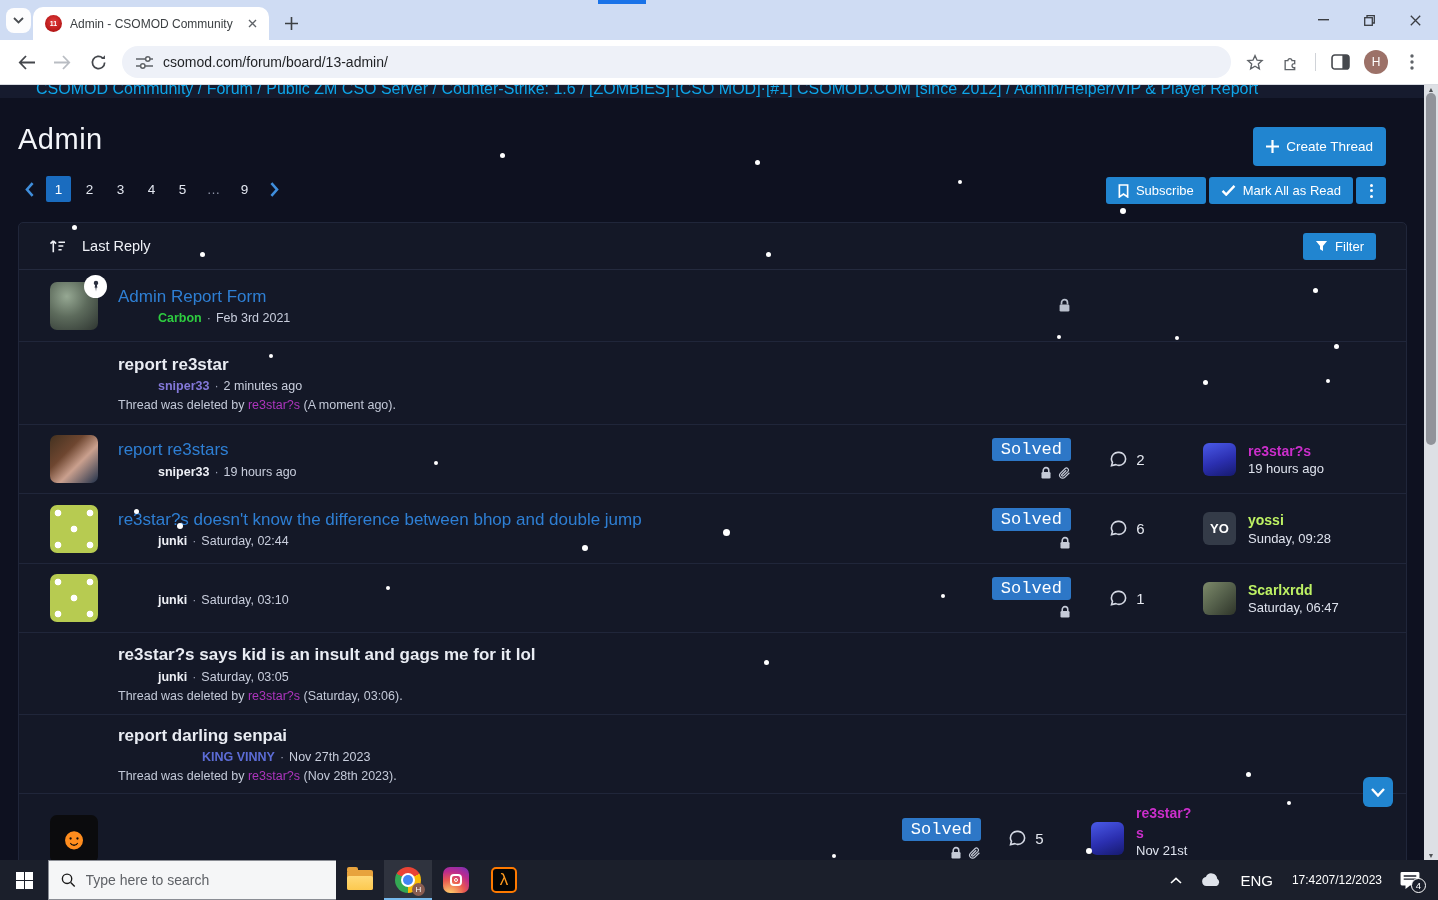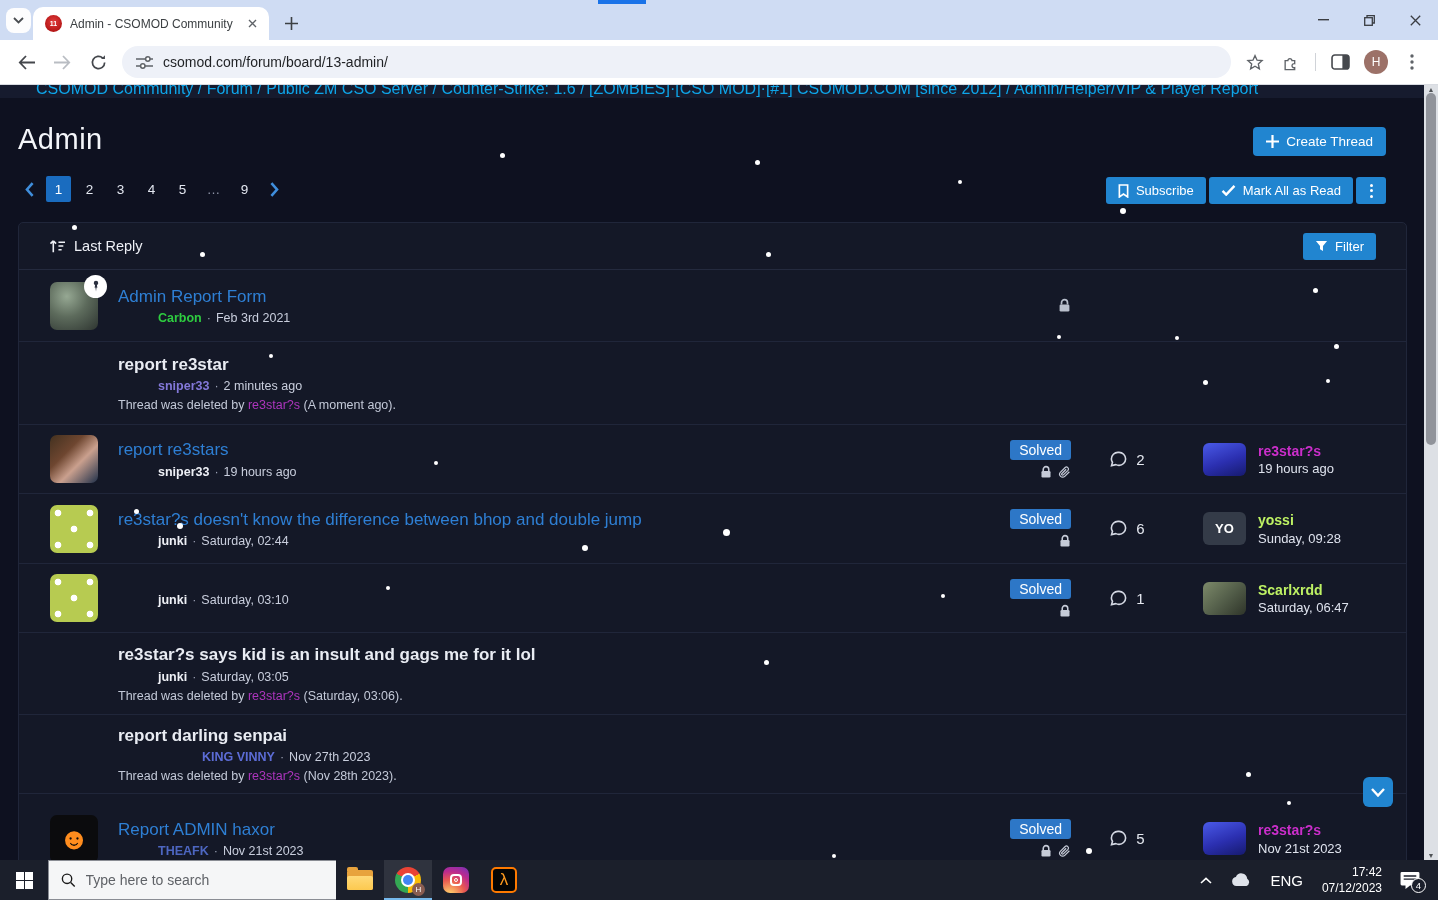--- a/index.html
+++ b/index.html
@@ -25,61 +25,61 @@
   .tool-right { display:flex; align-items:center; }
   .tool-sep { width:1px; height:18px; background:#d0d3d8; margin:0 6px; }
   #profile-avatar { width:24px; height:24px; border-radius:50%; background:#9c7168; color:#fff; font-size:12px; display:flex; align-items:center; justify-content:center; margin:0 6px; }
 
   
   #page { position:absolute; top:85px; left:0; width:1424px; height:775px; background:#0e1120; overflow:hidden; }
   #breadcrumb-bar { height:13px; background:#161b2e; overflow:hidden; }
   #breadcrumb { font-size:16px; color:#0ea5e9; white-space:nowrap; margin:-5px 0 13px 36px; display:block; }
   #page-title { position:absolute; left:18px; top:38px; font-size:29px; font-weight:300; color:#f4f6fa; letter-spacing:.5px; }
   .btn { background:#2185d0; color:#fff; border-radius:3px; font-size:13px; display:inline-flex; align-items:center; justify-content:center; gap:7px; }
-  #create-thread { position:absolute; right:38px; top:42px; height:29px; padding:0 13px; font-size:13.5px; border-radius:4px; }
+  #create-thread { position:absolute; right:38px; top:42px; height:39px; padding:0 13px; font-size:13.5px; border-radius:4px; }
 
   #pagerow { position:absolute; left:18px; top:91px; display:flex; align-items:center; gap:6px; }
   .pg { min-width:25px; height:26px; display:flex; align-items:center; justify-content:center; color:#e3e7f0; font-size:13.5px; }
   .pg.active { background:#1a6cbf; border-radius:2px; color:#fff; }
   .pg.dots { color:#8d93a6; }
   .pg-chev { width:22px; height:26px; display:flex; align-items:center; justify-content:center; }
 
   #actionrow { position:absolute; right:38px; top:92px; display:flex; gap:3px; }
   .act-btn { height:27px; padding:0 12px; }
   .act-kebab { width:30px; height:27px; padding:0; flex-direction:column; gap:2.5px; }
   .kdot { width:3px; height:3px; border-radius:50%; background:#fff; }
 
   #card { position:absolute; left:18px; top:137px; width:1389px; height:700px; background:#141827; border:1px solid #20263a; border-radius:5px 5px 0 0; }
   #card-head { height:47px; display:flex; align-items:center; padding:0 30px; border-bottom:1px solid #242a3e; }
-  #sort-button { display:flex; align-items:center; gap:8px; color:#eef0f6; font-size:14.5px; }
+  #sort-button { display:flex; align-items:center; gap:16px; color:#eef0f6; font-size:14.5px; }
   #filter-btn { margin-left:auto; height:27px; padding:0 12px; }
 
   .trow { display:grid; grid-template-columns:68px minmax(0,1fr) 90px 112px 205px; align-items:center; padding:9px 18px 9px 31px; border-bottom:1px solid #20263a; }
   .t-avatar { position:relative; width:48px; height:48px; border-radius:7px; }
   .av-zombie { background:radial-gradient(circle at 35% 30%, #96a893 0%, #5d6b5c 45%, #2e3531 100%); }
   .av-girl { background:linear-gradient(135deg, #43311f 0%, #6e4630 35%, #caa08e 60%, #20304a 100%); }
   .av-pattern { background:#b7cb51; background-image:radial-gradient(circle 6px at 8px 8px, #fff 55%, transparent 60%), radial-gradient(circle 6px at 24px 24px, #fff 55%, transparent 60%); background-size:32px 32px; }
   .av-pumpkin { background:#0b0b0d; display:flex; align-items:center; justify-content:center; font-size:30px; color:#ff8d1e; }
   .pin-badge { position:absolute; top:-7px; right:-9px; width:23px; height:23px; background:#fff; border-radius:50%; display:flex; align-items:center; justify-content:center; }
   .t-main { padding-right:20px; min-width:0; }
   .t-title { font-size:17px; color:#2e7fd4; line-height:1.35; white-space:nowrap; overflow:hidden; text-overflow:ellipsis; display:block; }
   .t-title.plain { color:#e9ecf3;font-weight:bold; }
   .t-meta { font-size:12.5px; margin-top:3px; color:#c9cedd; }
   .t-meta .sep { margin:0 5px; color:#9ba1b4; }
   .author { font-weight:bold;margin-left:40px; }
   .c-green { color:#2ecc40; } .c-purple { color:#8378d9; } .c-white { color:#eef0f6; }
   .c-blueviolet { color:#5c6cd6;padding-left:44px; } .c-blue { color:#4d66c0; }
   .t-deleted { font-size:12.5px; margin-top:5px; color:#c3c9d8; }
   .deluser { color:#ad35bd; }
   .t-status { justify-self:end; display:flex; flex-direction:column; align-items:flex-end; gap:5px; padding-right:0; }
-  .solved { background:#2d77c7; color:#fff; font-size:14px; padding:2px 9px; border-radius:3px; }
+  .solved { background:#2d77c7; color:#fff; font-size:17px; padding:2px 9px; border-radius:3px;font-family:Liberation Mono, monospace; }
   .micro-icons { display:flex; gap:6px; color:#c6cbd8; align-items:center; }
   .t-replies { display:flex; align-items:center; justify-content:center; gap:8px; color:#e4e7ef; font-size:15px; }
   .t-last { display:flex; align-items:center; gap:12px; padding-left:20px; }
-  .lr-avatar { width:43px; height:33px; border-radius:6px; flex:0 0 auto; }
+  .lr-avatar { width:33px; height:33px; border-radius:6px; flex:0 0 auto; }
   .av-bluegirl { background:linear-gradient(160deg, #4a5ae8 0%, #2b2fb0 55%, #161a6e 100%); }
   .av-yo { background:#343b48; color:#fff; font-weight:bold; font-size:13px; display:flex; align-items:center; justify-content:center; }
   .av-scarl { background:linear-gradient(135deg, #7d8a6a 0%, #55604b 50%, #2e3429 100%); }
   .lr-name { font-size:14px; font-weight:bold; line-height:1.4; }
   .n-magenta { color:#cb2ecb; } .n-pink { color:#bef264; }
   .lr-time { font-size:13px; color:#dfe3ee; }
 
   #scroll-down-btn { position:absolute; right:31px; top:692px; width:30px; height:30px; background:#2185d0; border-radius:6px; display:flex; align-items:center; justify-content:center; }
 
   .snowdot { position:absolute; background:#fff; border-radius:50%; pointer-events:none; }
@@ -107,21 +107,21 @@
   .chrome-icon::before { content:""; position:absolute; inset:6px; background:#fff; border-radius:50%; }
   .chrome-icon::after { content:""; position:absolute; inset:8px; background:#4285f4; border-radius:50%; }
   .chrome-badge { position:absolute; right:7px; bottom:4px; width:13px; height:13px; border-radius:50%; background:#8a5d52; color:#fff; font-size:8px; display:flex; align-items:center; justify-content:center; z-index:2; }
   .insta-icon { width:26px; height:26px; border-radius:7px; background:radial-gradient(circle at 25% 110%, #fdc468 10%, #e95950 45%, #bc2a8d 70%, #7232bd 100%); display:flex; align-items:center; justify-content:center; }
   .insta-lens { width:12px; height:12px; border:2px solid #fff; border-radius:4px; position:relative; }
   .insta-lens::before { content:""; position:absolute; inset:2px; border:1.5px solid #fff; border-radius:50%; }
   .hl-icon { width:26px; height:26px; background:#050505; border:2px solid #ff7a00; border-radius:5px; color:#ff9a1e; font-size:17px; display:flex; align-items:center; justify-content:center; }
   #tray { margin-left:auto; display:flex; align-items:center; gap:4px; padding-right:6px; color:#fff; }
   .tray-item { display:flex; align-items:center; justify-content:center; padding:0 7px; height:40px; }
   #tray-lang { font-size:15px; }
-  #tray-clock { display:flex; flex-direction:column; align-items:flex-end; justify-content:center; font-size:12px; line-height:1.35; padding:0 8px; }
+  #tray-clock { display:flex; flex-direction:row; align-items:flex-end; justify-content:center; font-size:12px; line-height:1.35; padding:0 8px; }
   #tray-notif { position:relative; padding:0 12px 0 6px; }
   .notif-badge { position:absolute; right:6px; bottom:7px; width:15px; height:15px; border-radius:50%; background:#1b1f2b; border:1.5px solid #fff; color:#fff; font-size:9.5px; display:flex; align-items:center; justify-content:center; }
 </style>
 </head>
 <body>
 
 <div id="browser">
   <div id="tabstrip">
     <div id="loadbar"></div>
     <div id="tab-search-chip">
@@ -438,24 +438,20 @@
       </div>
       <div></div>
         <div></div>
         <div></div>
     </div>
 
     <div class="trow" style="min-height:90px">
       <div class="t-avatar av-pumpkin">
           <span>☻</span>
         </div>
-      <div class="t-main">
-        <a class="t-title">Report ADMIN haxor</a>
-        <div class="t-meta"><span class="author c-blue">THEAFK</span><span class="sep">·</span><span>Nov 21st 2023</span></div>
-      </div>
       <div class="t-status">
         <span class="solved">Solved</span>
         <div class="micro-icons">
           <svg width="12" height="14" viewBox="0 0 13 14">
               <path d="M3.5 6V4.2a3 3 0 0 1 6 0V6" fill="none" stroke="#c6cbd8" stroke-width="1.7"></path>
               <rect x="1.6" y="6" width="9.8" height="7" rx="1.3" fill="#c6cbd8"></rect>
             </svg>
           <svg width="13" height="14" viewBox="0 0 24 24">
               <path d="M21 11.5l-8.5 8.5a5.5 5.5 0 0 1-7.8-7.8l8.5-8.5a3.7 3.7 0 0 1 5.2 5.2l-8.5 8.5a1.8 1.8 0 0 1-2.6-2.6l7.8-7.8" fill="none" stroke="#c6cbd8" stroke-width="2.2"></path>
             </svg>

